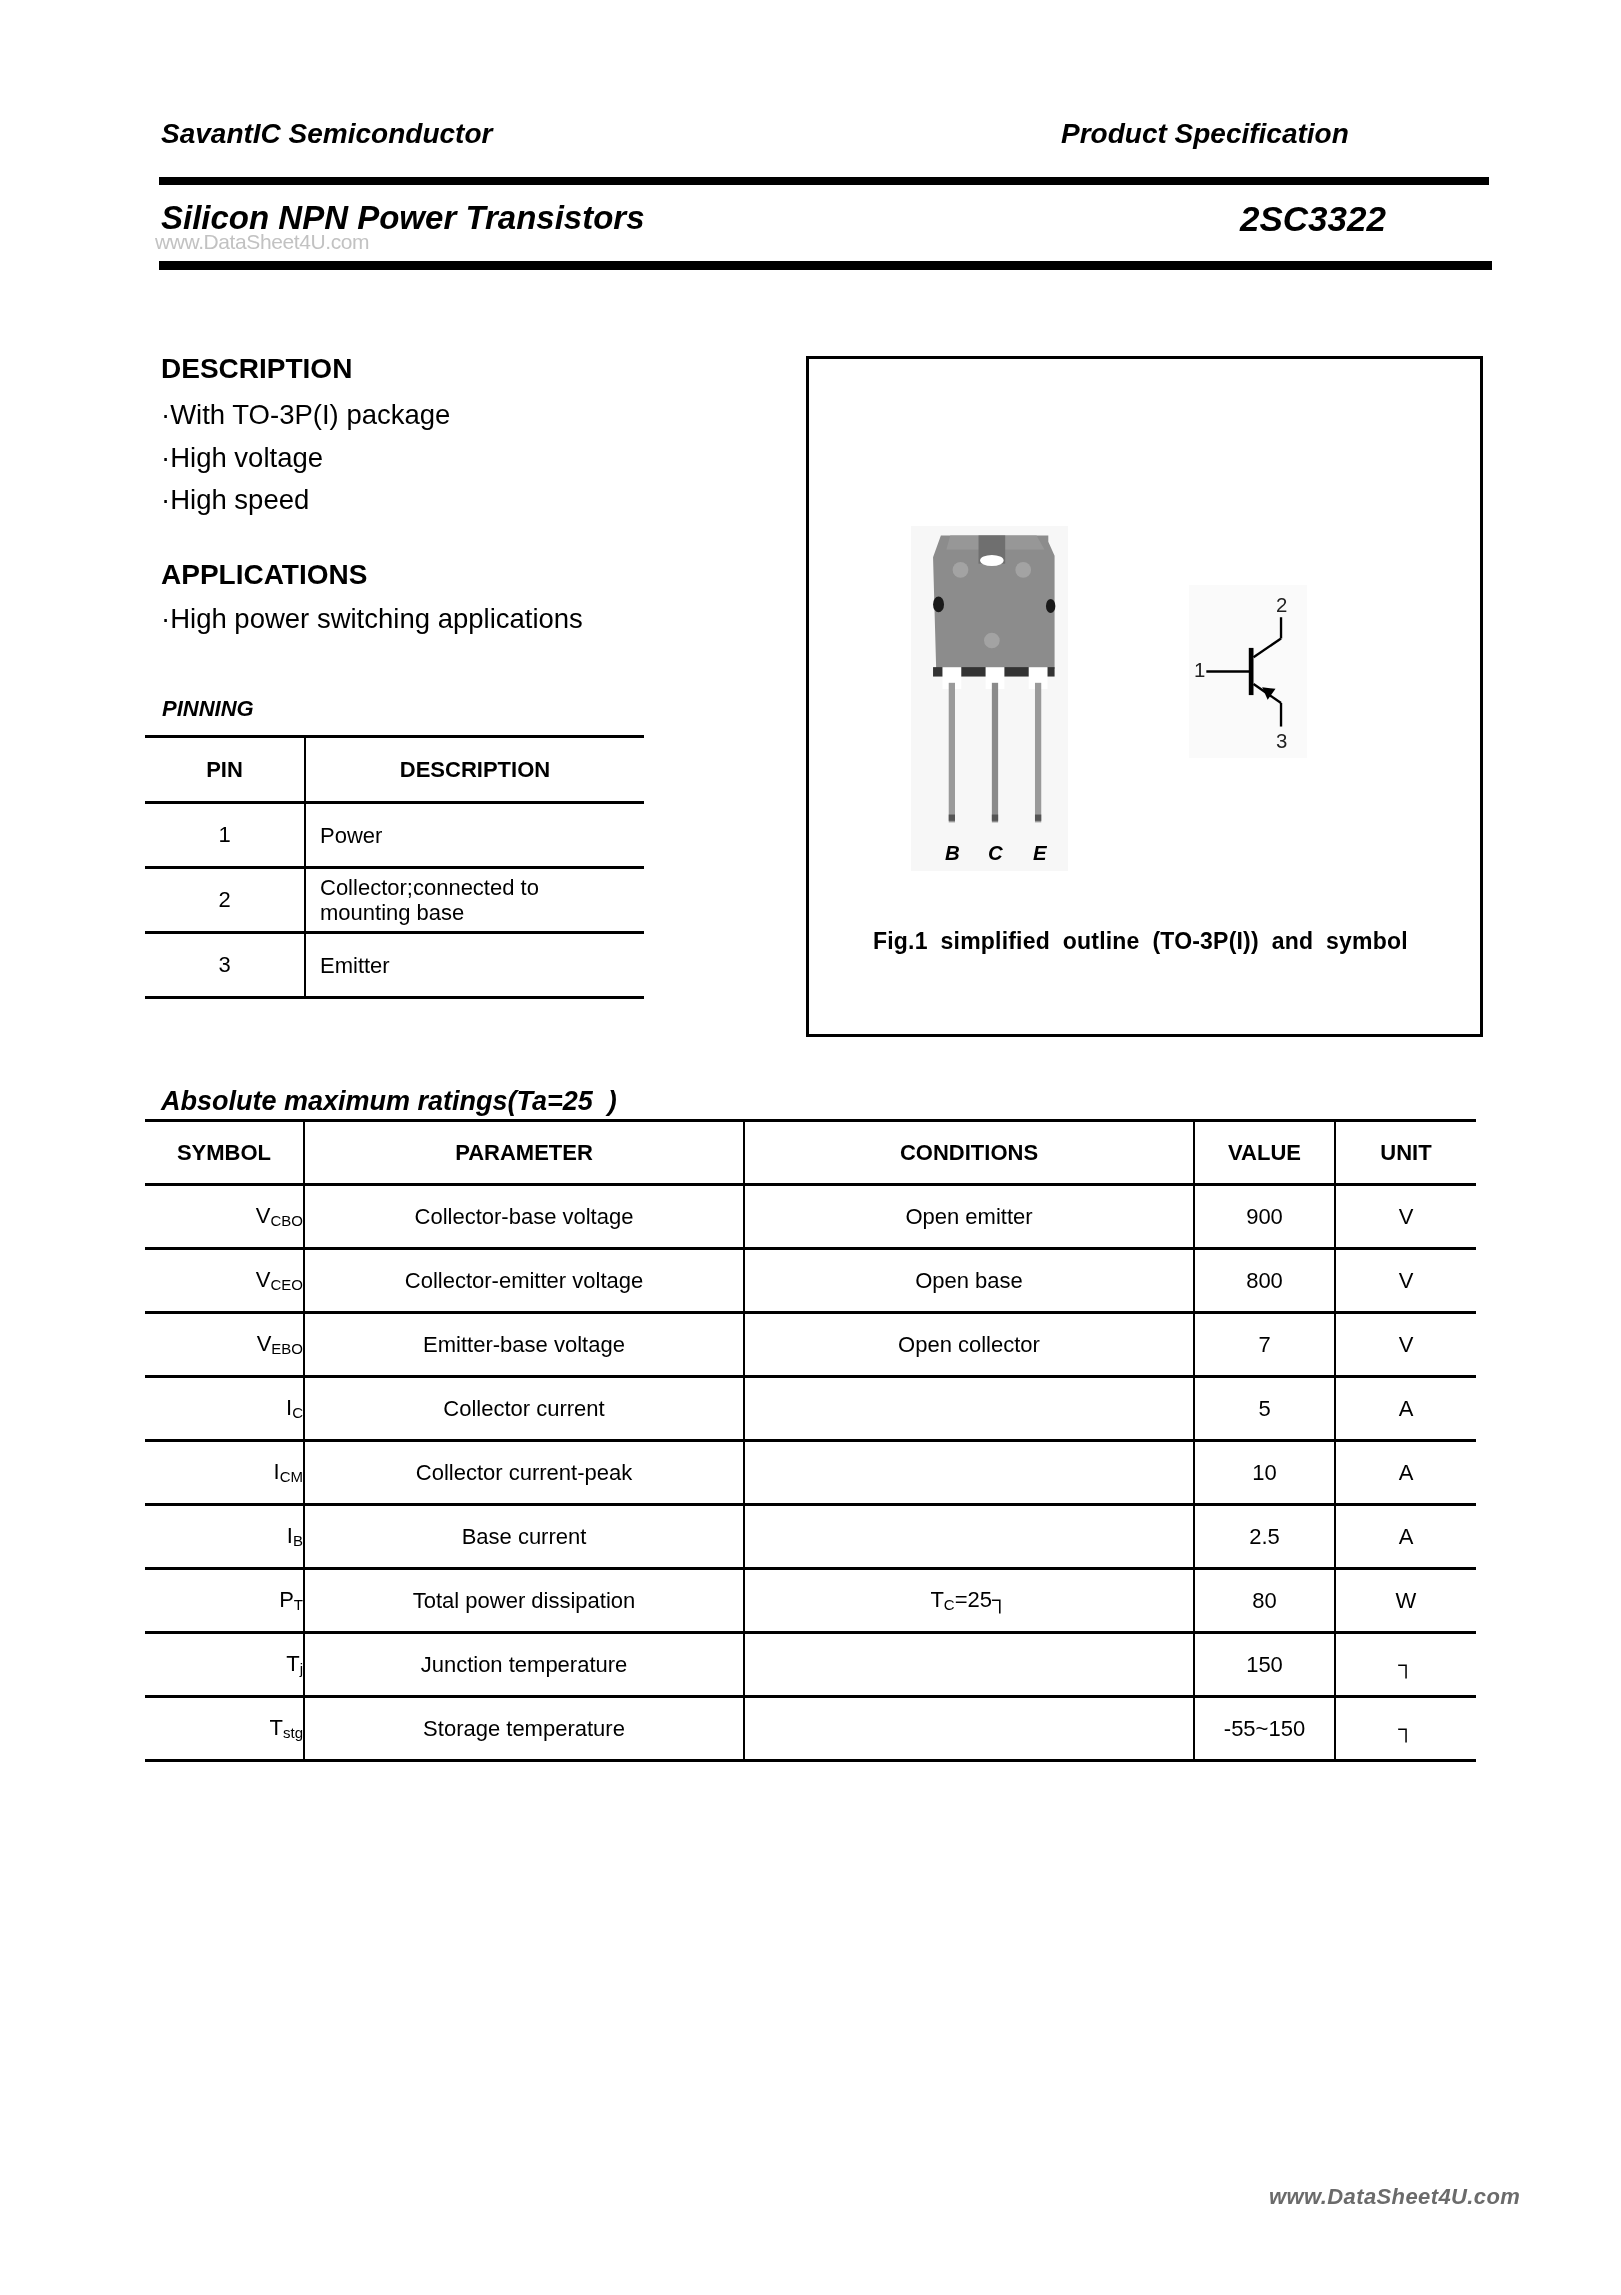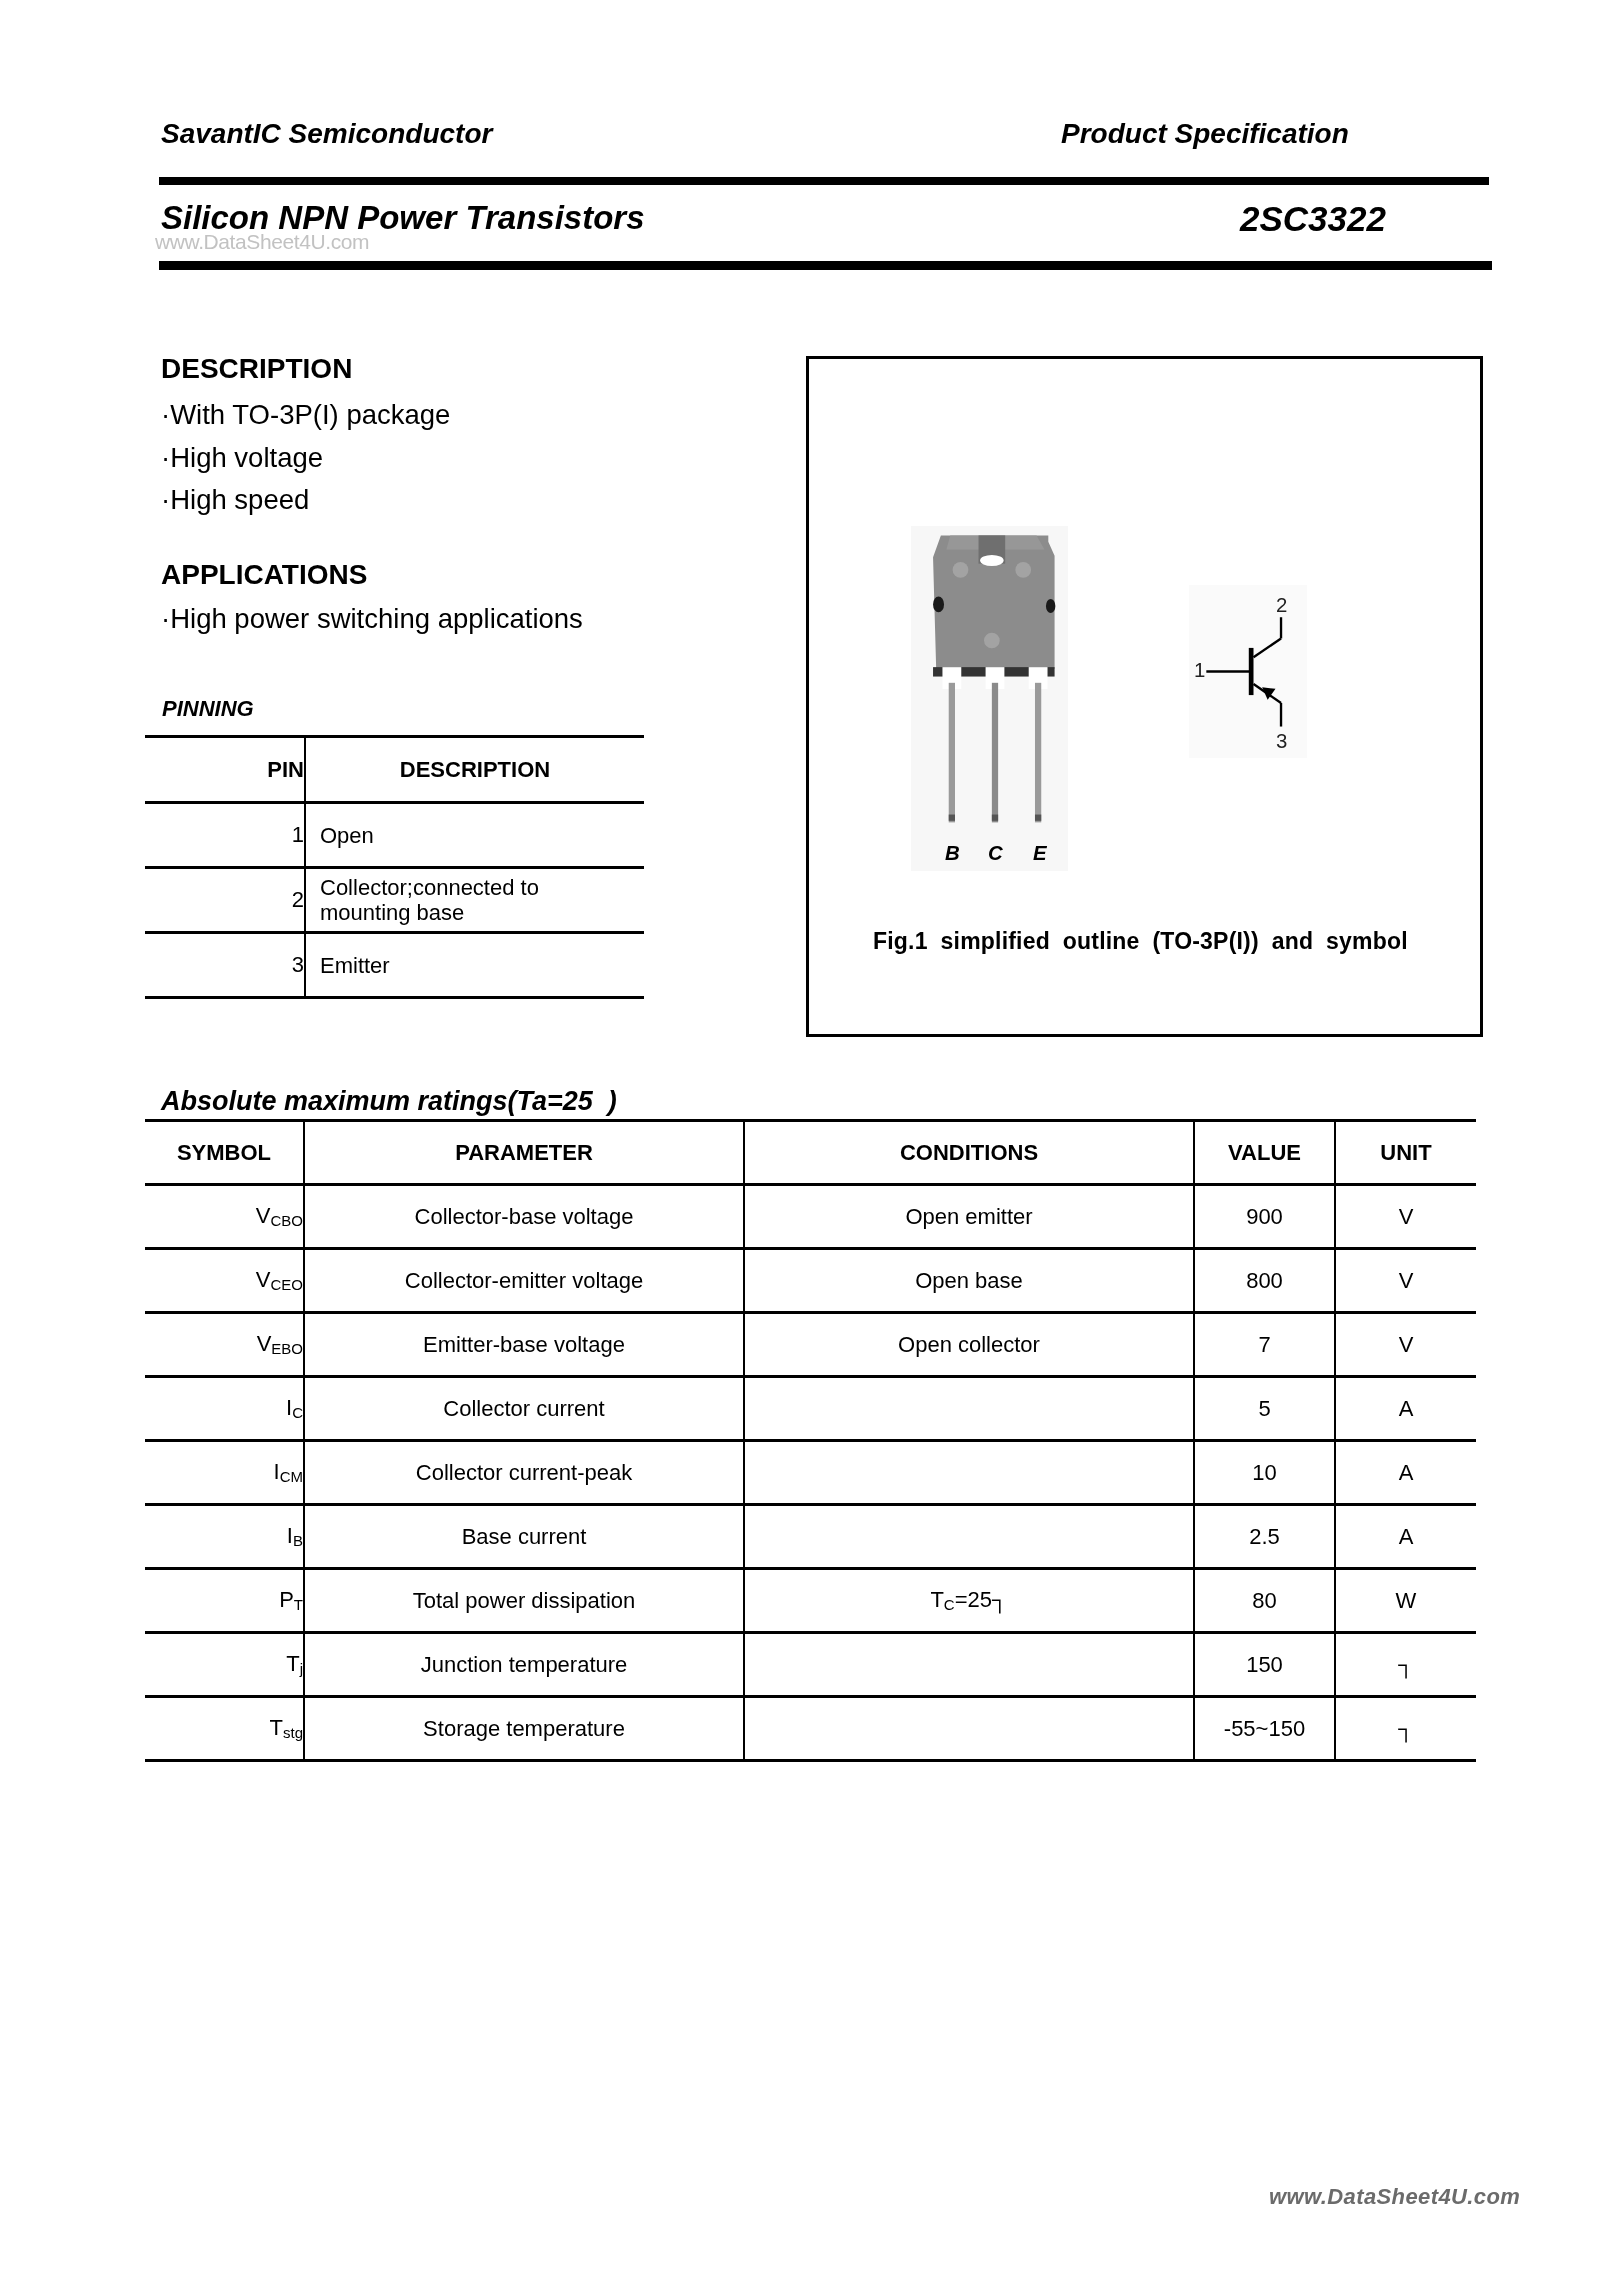--- a/index.html
+++ b/index.html
@@ -9,21 +9,21 @@
   .bold { font-weight:bold;font-style:italic; }
   .hline { position:absolute; background:#000; }
   .watermark { color:#c2c2c2; font-size:21px; letter-spacing:-0.4px; }
   .sec-title { font-size:28px; font-weight:bold; }
   .bullet { font-size:27.5px; }
   
   .pin-table { position:absolute; left:145px; top:735px; width:499px; border-collapse:collapse; }
   .pin-table td, .pin-table th { border-top:3.1px solid #000; border-bottom:3.1px solid #000; padding:0; font-size:22px; }
   .pin-table th { font-weight:bold; height:63px; text-align:center; }
   .pin-table td { height:62px; }
-  .pin-table .c1 { width:159px; text-align:right; border-right:2.4px solid #000; }
+  .pin-table .c1 { width:159px; text-align:center; border-right:2.4px solid #000; }
   .pin-table .c2 { text-align:left; padding-left:14px; line-height:25px; }
   
   .rt { position:absolute; left:145px; top:1119px; width:1331px; border-collapse:collapse; table-layout:fixed; }
   .rt th, .rt td { border-top:3.1px solid #000; border-bottom:3.1px solid #000; font-size:22px; padding:0; }
   .rt th { height:61px; font-weight:bold; text-align:center; }
   .rt td { height:61px; }
   .rt .vline { border-right:2.4px solid #000; }
   .rt .sym { text-align:right; }
   .rt .txt { text-align:center; }
   .rt .ctr { text-align:center; }
@@ -53,21 +53,21 @@
 
 <div class="abs bold" style="left:162px; top:696px; font-size:22px;">PINNING</div>
 <table class="pin-table">
   <tbody>
       <tr>
     <th class="c1">PIN</th>
     <th>DESCRIPTION</th>
   </tr>
   <tr>
     <td class="c1">1</td>
-    <td class="c2">Open</td>
+    <td class="c2">Power</td>
   </tr>
   <tr>
     <td class="c1">2</td>
     <td class="c2" style="padding-right:47px;">Collector;connected to mounting base</td>
   </tr>
   <tr>
     <td class="c1">3</td>
     <td class="c2">Emitter</td>
   </tr>
 </tbody>

